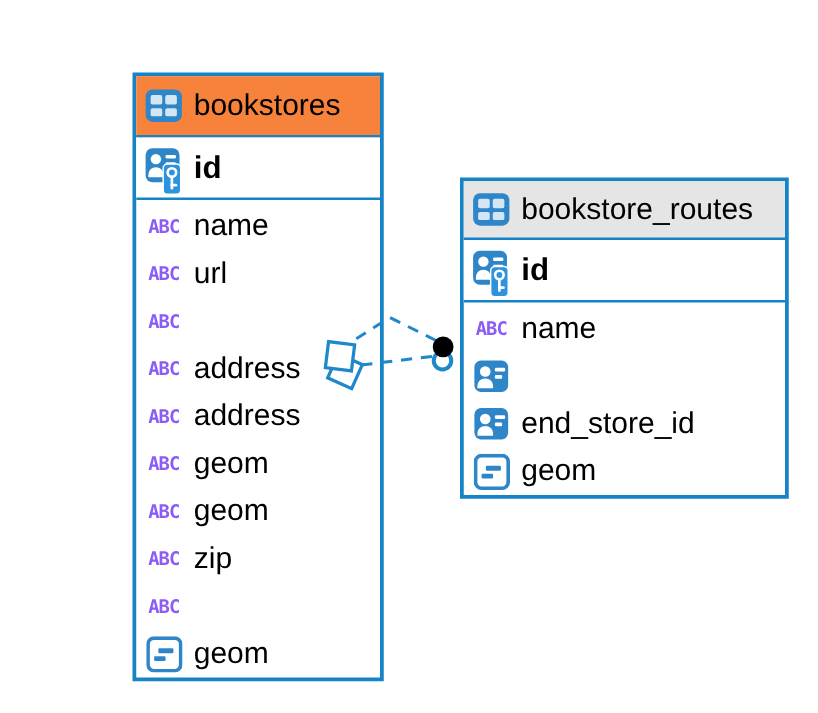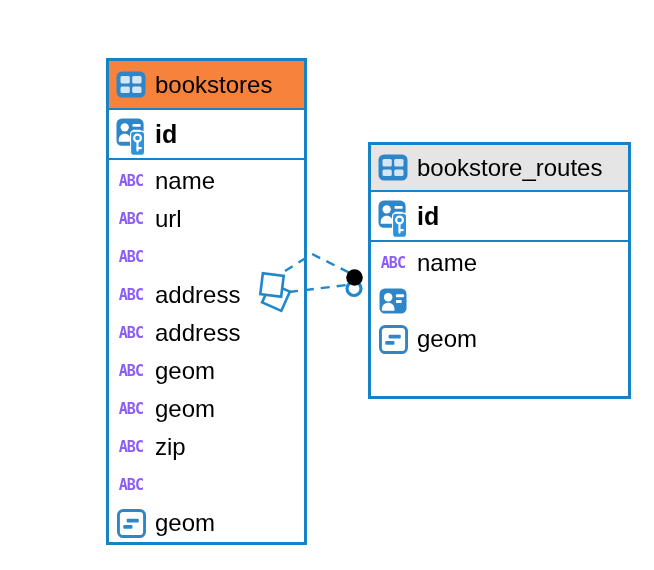--- a/index.html
+++ b/index.html
@@ -168,20 +168,28 @@
       </div>
       <div class="row">
         <span class="islot">
           <svg class="icn" viewBox="0 0 30 28" width="29" height="27">
               <use href="#sym-ref"></use>
             </svg>
         </span>
       </div>
       <div class="row">
         <span class="islot">
+          <svg class="icn" viewBox="0 0 30 28" width="29" height="27">
+              <use href="#sym-ref"></use>
+            </svg>
+        </span>
+        <span class="lbl">end_store_id</span>
+      </div>
+      <div class="row">
+        <span class="islot">
           <svg class="icn" viewBox="0 0 30 30" width="29" height="29">
               <use href="#sym-geom"></use>
             </svg>
         </span>
         <span class="lbl">geom</span>
       </div>
     </div>
   </div>
 
   <svg class="connector" width="654" height="570" viewBox="0 0 654 570">

